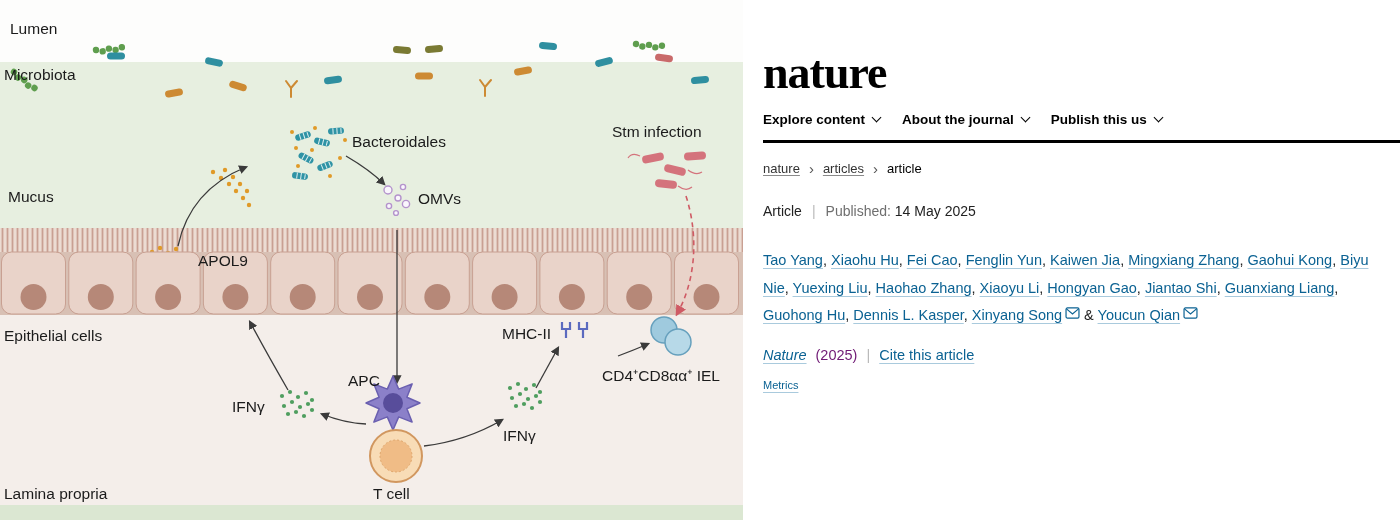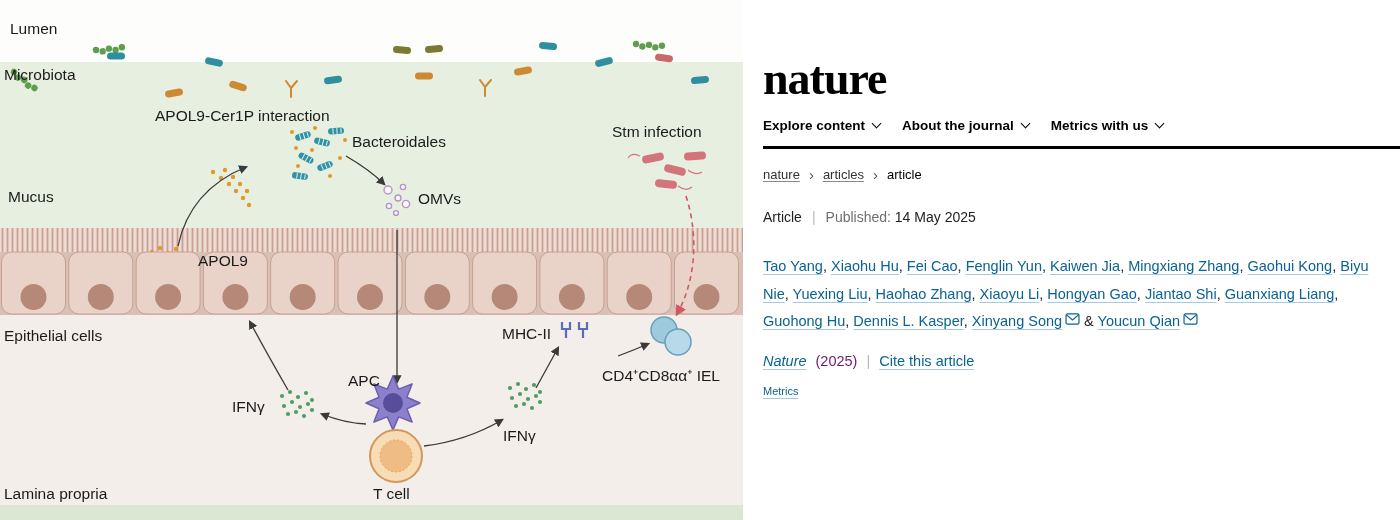--- a/index.html
+++ b/index.html
@@ -5,21 +5,21 @@
   html,body{margin:0;padding:0;background:#fff;}
   .stage{position:relative;width:1400px;height:520px;overflow:hidden;background:#fff;font-family:"Liberation Sans",sans-serif;}
 
   
   .figure-panel{position:absolute;left:0;top:0;width:743px;height:520px;}
   .fig{position:absolute;left:0;top:0;}
   .fig-label{position:absolute;font-size:15.5px;color:#1b1b1b;white-space:nowrap;}
 
   
   .article-panel{position:absolute;left:743px;top:0;width:657px;height:520px;background:#fff;
-                 padding:14px 26px 0 20px;box-sizing:border-box;color:#222;}
+                 padding:8px 26px 0 20px;box-sizing:border-box;color:#222;}
   .brand{margin-top:42px;font-family:"Liberation Serif",serif;font-weight:700;font-size:46px;
          line-height:1;letter-spacing:-1px;color:#000;cursor:pointer;}
   .topnav{display:flex;gap:22px;margin-top:16px;font-size:13.5px;font-weight:700;color:#000;}
   .nav-item{display:inline-flex;align-items:center;gap:8px;cursor:pointer;}
   .chev{width:6px;height:6px;border-right:1.6px solid #000;border-bottom:1.6px solid #000;
         transform:rotate(45deg);display:inline-block;margin-top:-4px;}
   .rule{height:3px;background:#000;margin-top:13px;margin-right:-26px;}
   .breadcrumb{margin-top:18px;font-size:13px;display:flex;align-items:center;gap:9px;color:#333;}
   .bc-link{color:#333;text-decoration:underline;text-decoration-color:#8a8a8a;text-underline-offset:2px;cursor:pointer;}
   .bc-sep{color:#555;font-size:15px;line-height:1;}
@@ -257,21 +257,20 @@
           <circle cx="536" cy="396" r="2.1"></circle>
         <circle cx="516" cy="406" r="2.1"></circle>
           <circle cx="524" cy="404" r="2.1"></circle>
           <circle cx="532" cy="408" r="2.1"></circle>
         <circle cx="540" cy="402" r="2.1"></circle>
       </g>
     </svg>
 
     <span class="fig-label" style="left:10px;top:20px">Lumen</span>
     <span class="fig-label" style="left:4px;top:66px">Microbiota</span>
-    <span class="fig-label" style="left:155px;top:107px">APOL9-Cer1P interaction</span>
     <span class="fig-label" style="left:352px;top:133px">Bacteroidales</span>
     <span class="fig-label" style="left:612px;top:123px">Stm infection</span>
     <span class="fig-label" style="left:8px;top:188px">Mucus</span>
     <span class="fig-label" style="left:418px;top:190px">OMVs</span>
     <span class="fig-label" style="left:198px;top:252px">APOL9</span>
     <span class="fig-label" style="left:4px;top:327px">Epithelial cells</span>
     <span class="fig-label" style="left:502px;top:325px">MHC-II</span>
     <span class="fig-label" style="left:602px;top:364px">CD4⁺CD8αα⁺ IEL</span>
     <span class="fig-label" style="left:348px;top:372px">APC</span>
     <span class="fig-label" style="left:232px;top:398px">IFNγ</span>
@@ -286,21 +285,21 @@
     <nav class="topnav">
       <span class="nav-item">
         <span>Explore content</span>
         <i class="chev"></i>
       </span>
       <span class="nav-item">
         <span>About the journal</span>
         <i class="chev"></i>
       </span>
       <span class="nav-item">
-        <span>Metrics with us</span>
+        <span>Publish this us</span>
         <i class="chev"></i>
       </span>
     </nav>
 
     <div class="rule"></div>
 
     <div class="breadcrumb">
       <a class="bc-link">nature</a>
       <span class="bc-sep">›</span>
       <a class="bc-link">articles</a>

